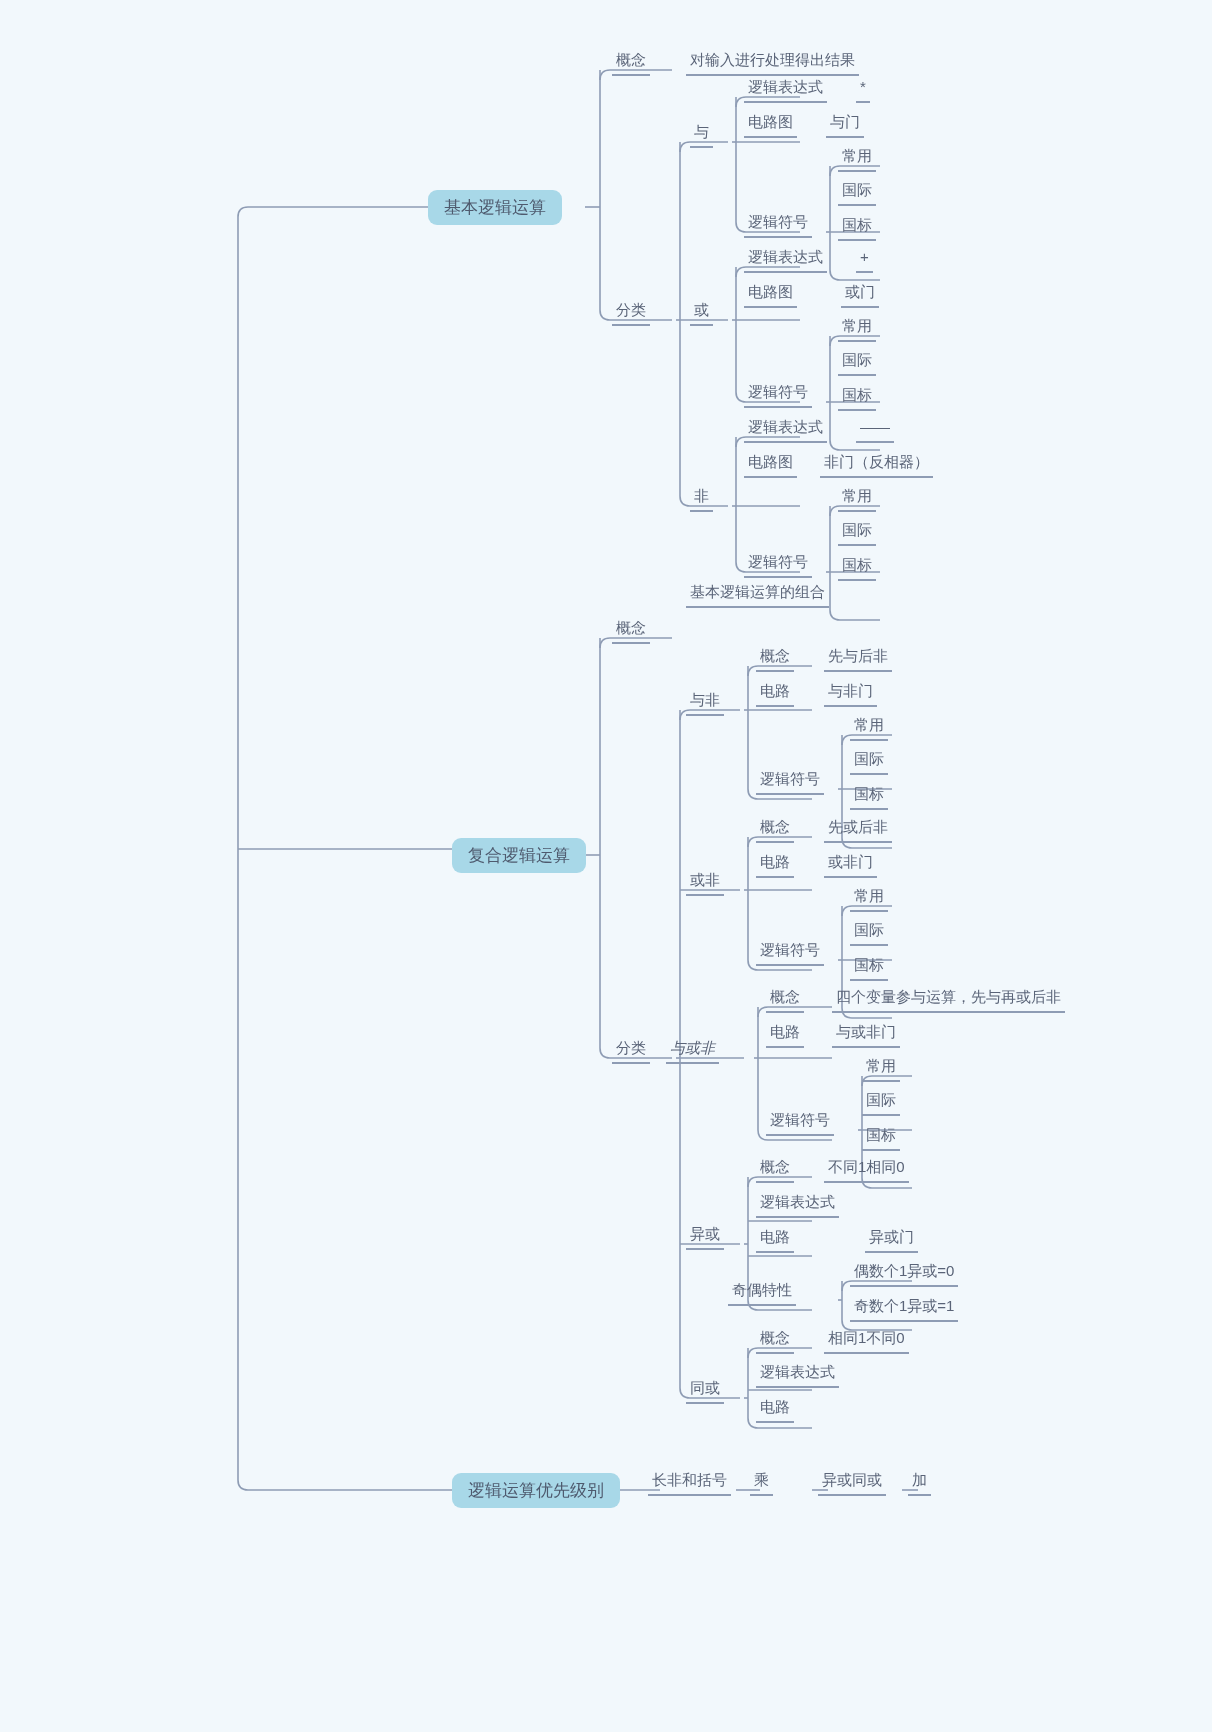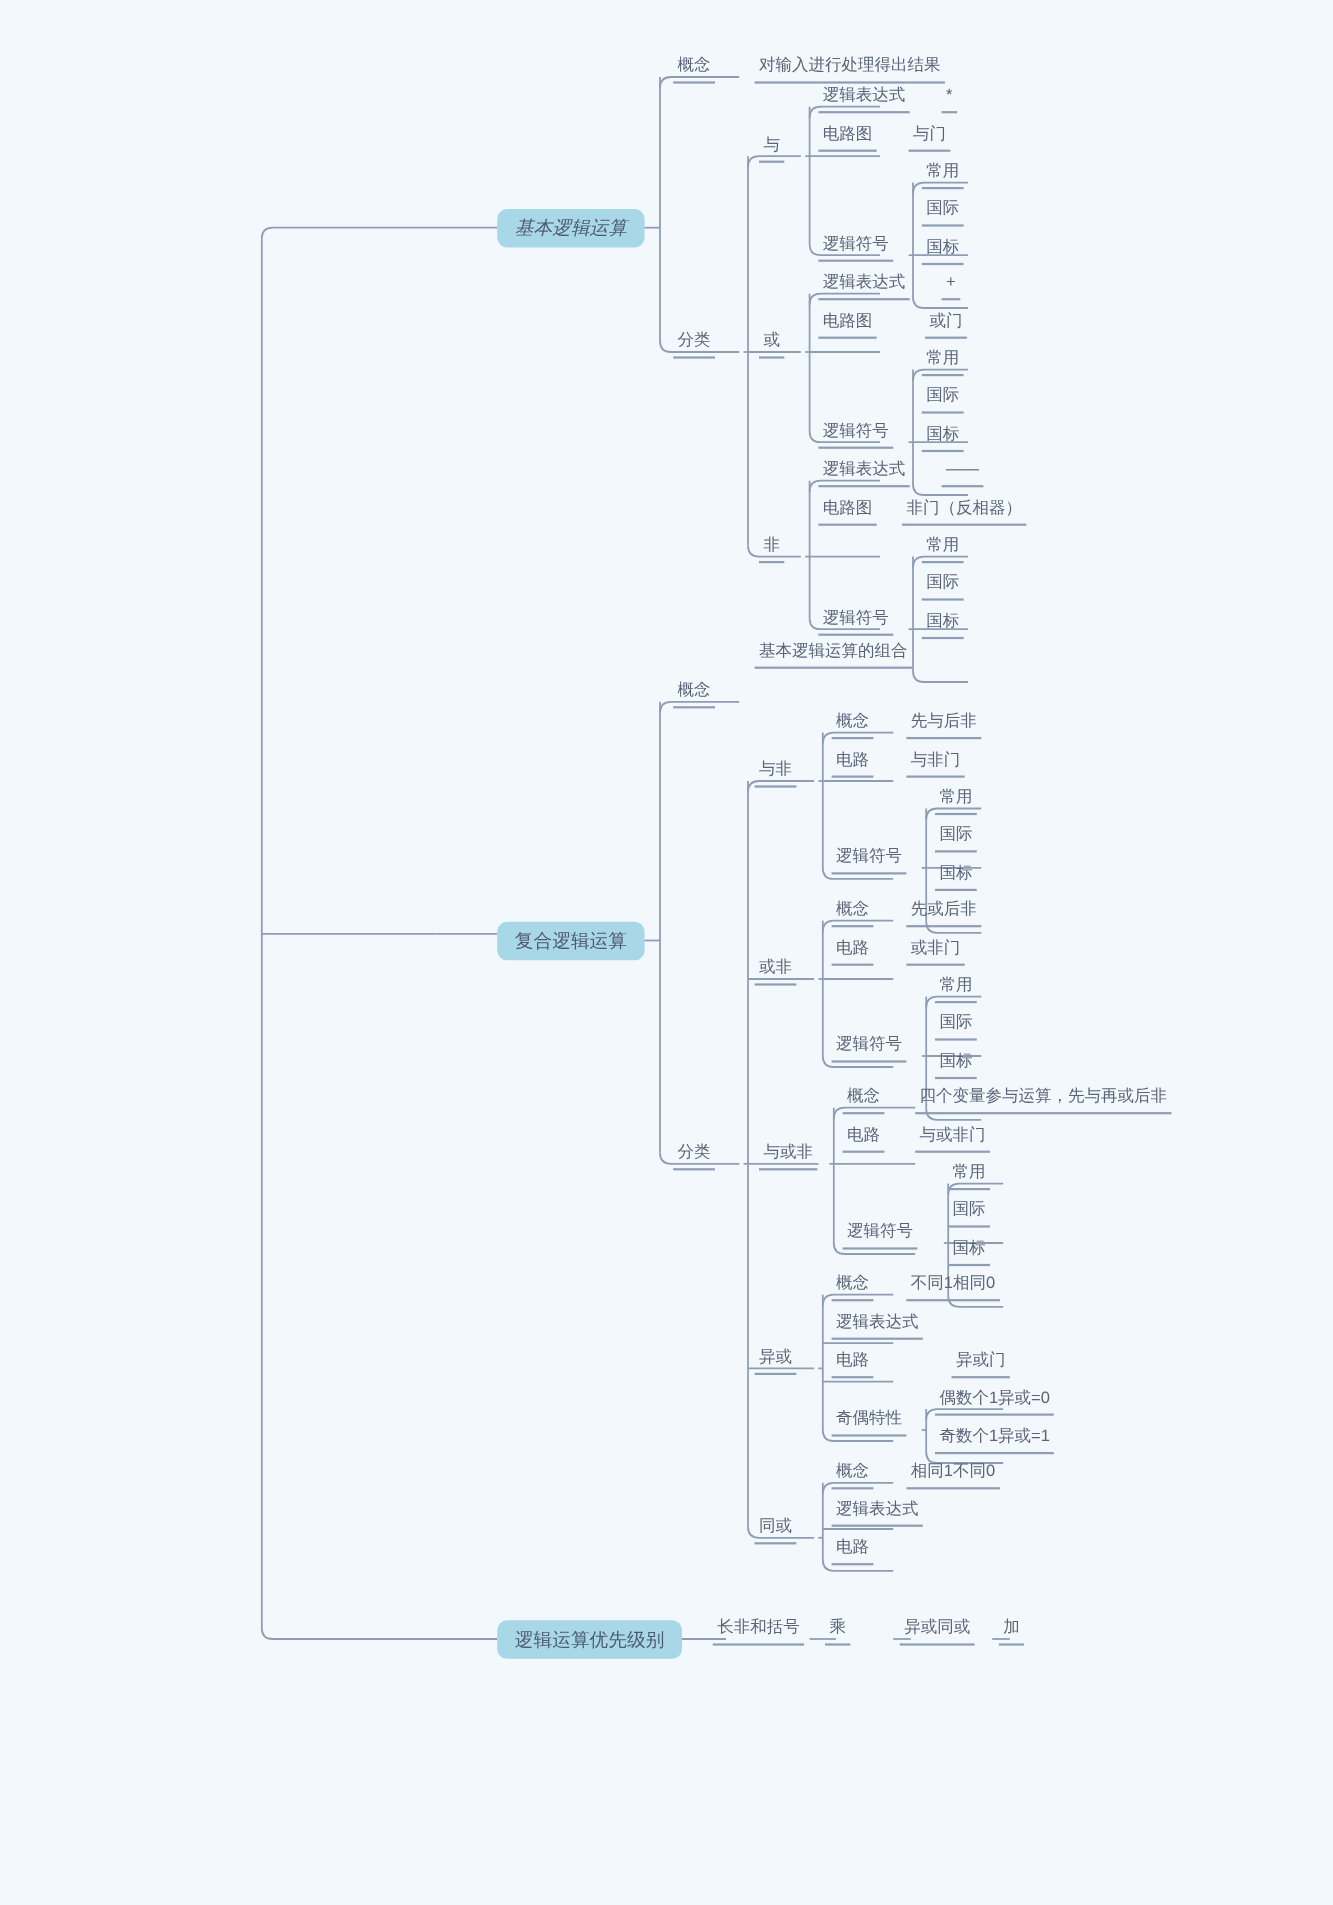--- a/index.html
+++ b/index.html
@@ -174,21 +174,21 @@
       <path d="M748 1390 H812"></path>
 
       <path d="M614 1490 H660"></path>
       <path d="M736 1490 H760"></path>
       <path d="M812 1490 H828"></path>
       <path d="M902 1490 H918"></path>
     </g>
   </svg>
 
 
-  <div class="node pill" style="left:452px;top:190px;font-style:italic;">基本逻辑运算</div>
+  <div class="node pill" style="left:428px;top:190px;">基本逻辑运算</div>
   <div class="node pill" style="left:452px;top:838px;">复合逻辑运算</div>
   <div class="node pill" style="left:452px;top:1473px;">逻辑运算优先级别</div>
 
   <div class="node topic" style="left:612px;top:52px;">概念</div>
   <div class="node topic" style="left:686px;top:52px;">对输入进行处理得出结果</div>
 
   <div class="node topic" style="left:612px;top:302px;">分类</div>
 
   <div class="node topic" style="left:690px;top:124px;">与</div>
   <div class="node topic" style="left:744px;top:79px;">逻辑表达式</div>
@@ -238,37 +238,37 @@
   <div class="node topic" style="left:686px;top:872px;">或非</div>
   <div class="node topic" style="left:756px;top:819px;">概念</div>
   <div class="node topic" style="left:824px;top:819px;">先或后非</div>
   <div class="node topic" style="left:756px;top:854px;">电路</div>
   <div class="node topic" style="left:824px;top:854px;">或非门</div>
   <div class="node topic" style="left:756px;top:942px;">逻辑符号</div>
   <div class="node topic" style="left:850px;top:888px;">常用</div>
   <div class="node topic" style="left:850px;top:922px;">国际</div>
   <div class="node topic" style="left:850px;top:957px;">国标</div>
 
-  <div class="node topic" style="left:690px;top:1040px;">与或非</div>
+  <div class="node topic" style="left:666px;top:1040px;font-style:italic;">与或非</div>
   <div class="node topic" style="left:766px;top:989px;">概念</div>
   <div class="node topic" style="left:832px;top:989px;">四个变量参与运算，先与再或后非</div>
   <div class="node topic" style="left:766px;top:1024px;">电路</div>
   <div class="node topic" style="left:832px;top:1024px;">与或非门</div>
   <div class="node topic" style="left:766px;top:1112px;">逻辑符号</div>
   <div class="node topic" style="left:862px;top:1058px;">常用</div>
   <div class="node topic" style="left:862px;top:1092px;">国际</div>
   <div class="node topic" style="left:862px;top:1127px;">国标</div>
 
   <div class="node topic" style="left:686px;top:1226px;">异或</div>
   <div class="node topic" style="left:756px;top:1159px;">概念</div>
   <div class="node topic" style="left:824px;top:1159px;">不同1相同0</div>
   <div class="node topic" style="left:756px;top:1194px;">逻辑表达式</div>
   <div class="node topic" style="left:756px;top:1229px;">电路</div>
   <div class="node topic" style="left:865px;top:1229px;">异或门</div>
-  <div class="node topic" style="left:756px;top:1282px;text-align:center;">奇偶特性</div>
+  <div class="node topic" style="left:728px;top:1282px;text-align:center;">奇偶特性</div>
   <div class="node topic" style="left:850px;top:1263px;">偶数个1异或=0</div>
   <div class="node topic" style="left:850px;top:1298px;">奇数个1异或=1</div>
 
   <div class="node topic" style="left:686px;top:1380px;">同或</div>
   <div class="node topic" style="left:756px;top:1330px;">概念</div>
   <div class="node topic" style="left:824px;top:1330px;">相同1不同0</div>
   <div class="node topic" style="left:756px;top:1364px;">逻辑表达式</div>
   <div class="node topic" style="left:756px;top:1399px;">电路</div>
 
   <div class="node topic" style="left:648px;top:1472px;">长非和括号</div>

